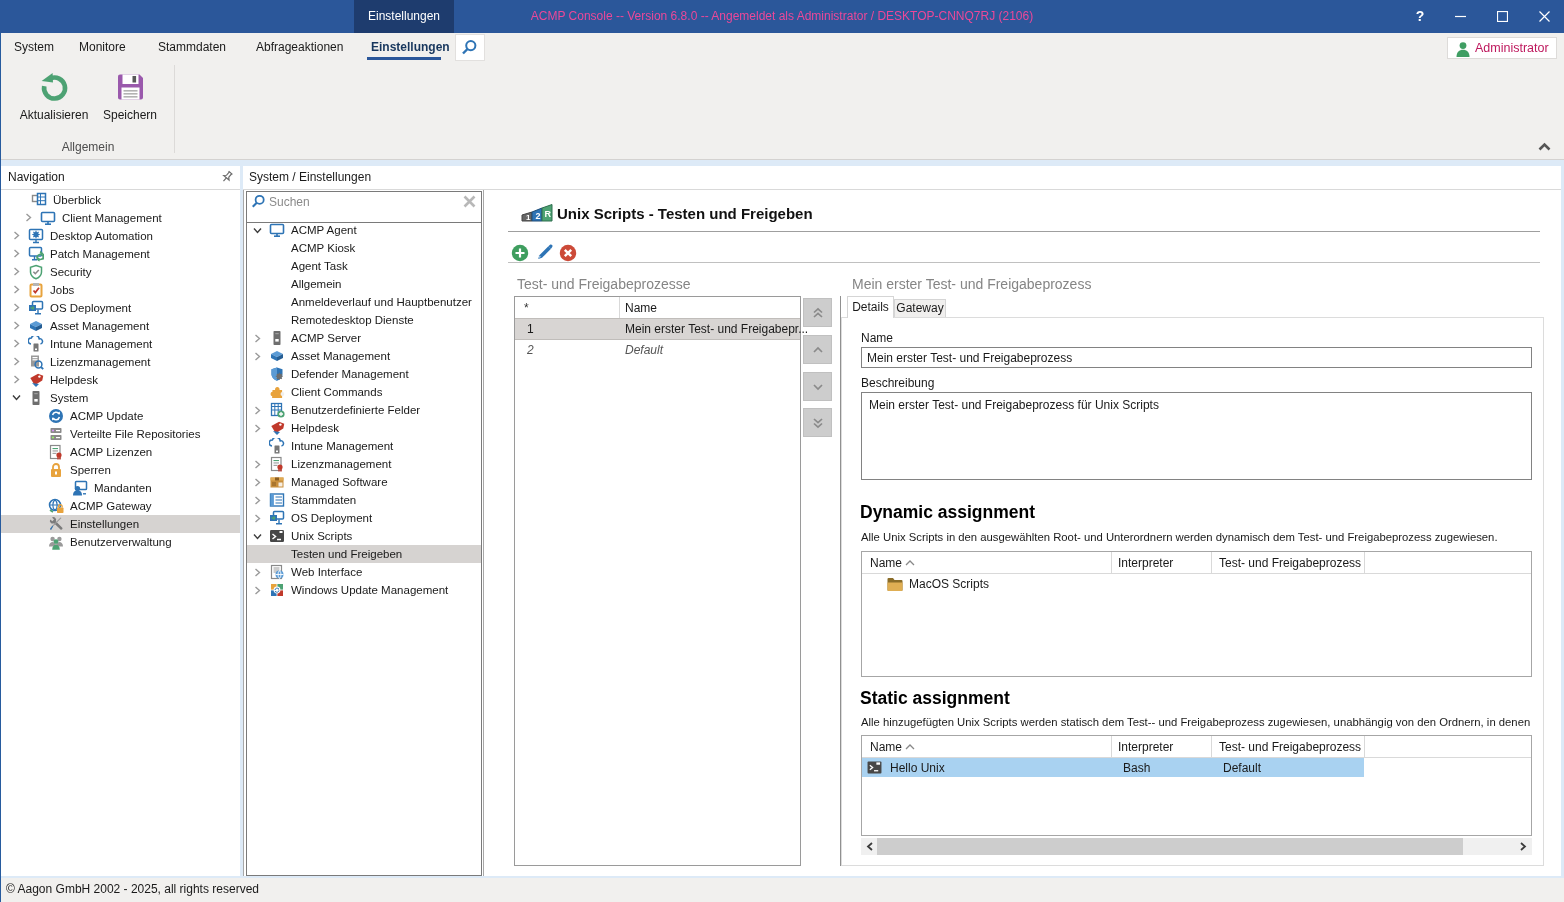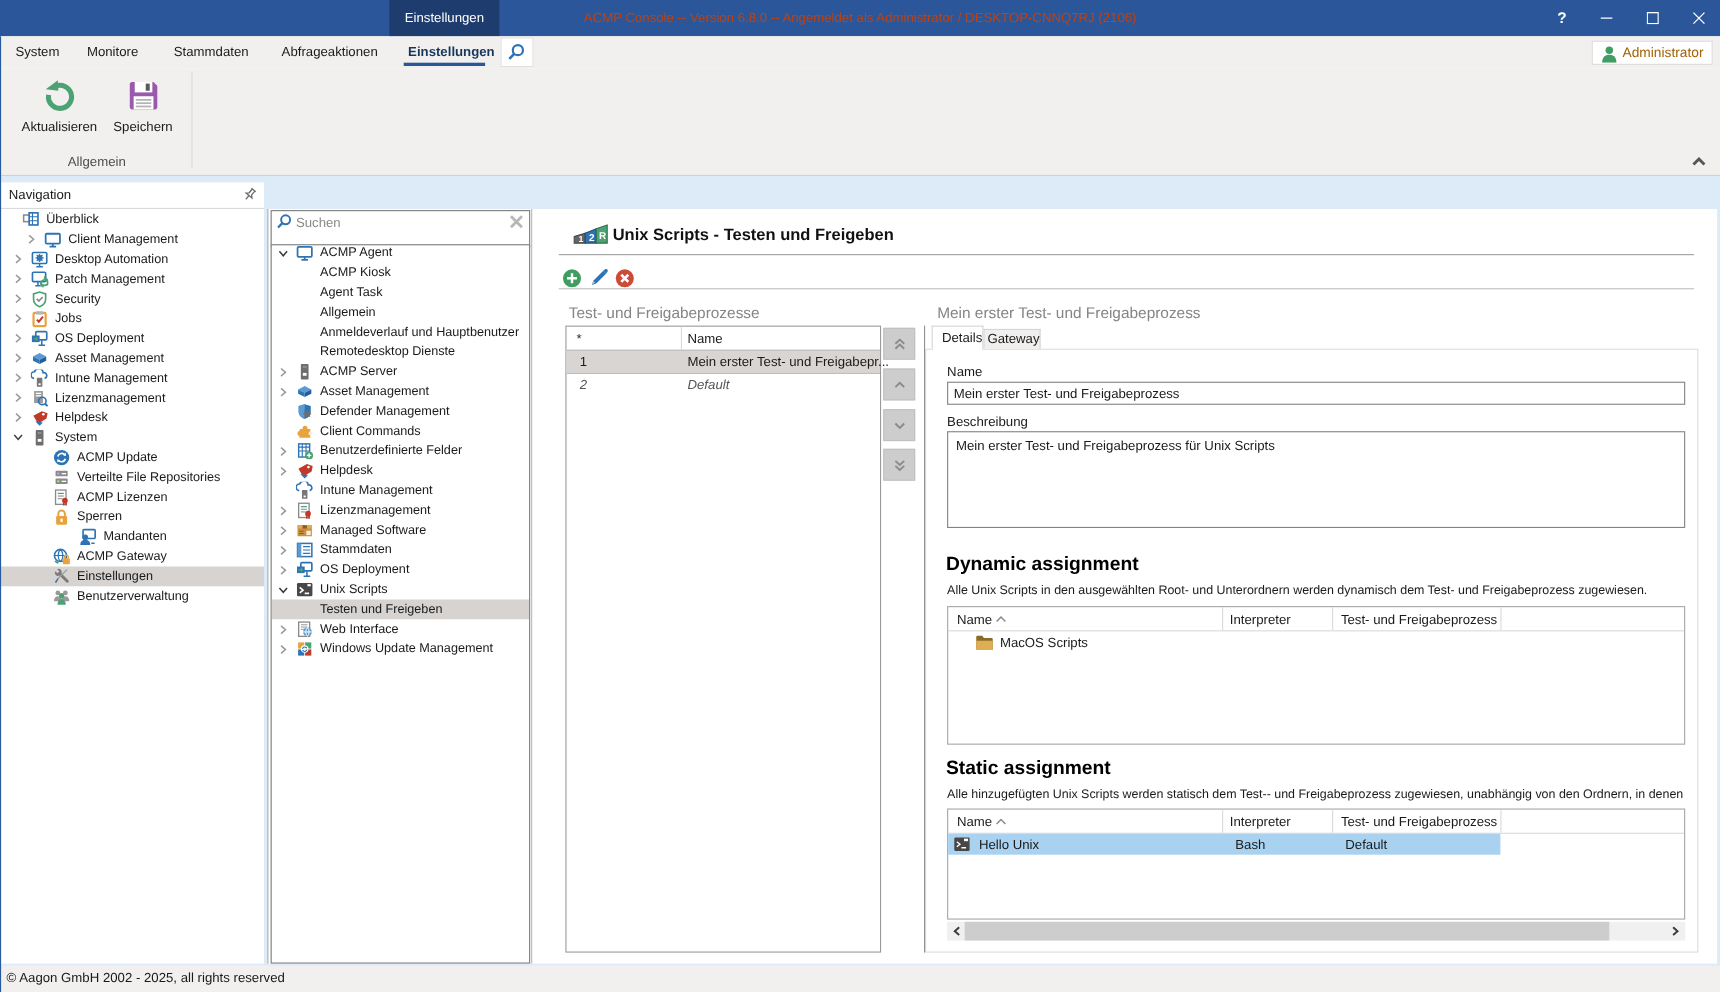--- a/index.html
+++ b/index.html
@@ -1,21 +1,21 @@
 <!DOCTYPE html>
 <html><head>
 <meta charset="utf-8">
 <style>
 html,body{margin:0;padding:0}
 #app{position:relative;width:1564px;height:902px;font-family:"Liberation Sans",sans-serif;font-size:12px;color:#1a1a1a;background:#fff;overflow:hidden}
 .abs{position:absolute}
 
 #titlebar{position:absolute;left:0;top:0;width:1564px;height:33px;background:#2b579a}
 #tbtab{position:absolute;left:354px;top:0;width:100px;height:33px;background:#1e3c6e;color:#fff;text-align:center;line-height:33px}
-#tbtitle{position:absolute;left:0;top:0;width:1564px;height:33px;color:#c2410c;text-align:center;line-height:33px}
+#tbtitle{position:absolute;left:0;top:0;width:1564px;height:33px;color:#ec4899;text-align:center;line-height:33px}
 .winbtn{position:absolute;top:0;height:33px;width:30px;color:#fff;text-align:center;line-height:33px;font-size:13px}
 
 #menubar{position:absolute;left:0;top:33px;width:1564px;height:29px;background:#f1f0ee}
 .mi{position:absolute;top:33px;height:29px;line-height:29px;color:#1a1a1a}
 #miactive{font-weight:bold;color:#17365d}
 #miline{position:absolute;left:367px;top:57px;width:74px;height:3px;background:#2b579a}
 #searchbtn{position:absolute;left:455px;top:34px;width:30px;height:27px;background:#fff;border:1px solid #e2e0de;box-sizing:border-box}
 
 #ribbon{position:absolute;left:0;top:62px;width:1564px;height:98px;background:#f1f0ee;border-bottom:1px solid #d4d2d0;box-sizing:border-box}
 .riblabel{position:absolute;top:46px;width:120px;text-align:center;color:#1a1a1a}
@@ -30,21 +30,21 @@
 
 .trow{height:18px;display:flex;align-items:center;white-space:nowrap;font-size:11.5px}
 .chev{width:16px;flex:0 0 16px;display:flex;align-items:center;justify-content:flex-start}
 .ticon{width:16px;height:16px;flex:0 0 16px;margin-right:6px;position:relative}
 .sel{background:#d6d3d1}
 
 .gbox{position:absolute;background:#fff;border:1px solid #9a9a9a;box-sizing:border-box}
 .grayline{position:absolute;background:#a8a8a8}
 .updbtn{position:absolute;width:29px;height:29px;background:#cdcdcd;border:1px solid #c0c0c0;box-sizing:border-box;display:flex;align-items:center;justify-content:center}
 
-.tab{position:absolute;box-sizing:border-box;text-align:right}
+.tab{position:absolute;box-sizing:border-box;text-align:center}
 
 .field{position:absolute;background:#fff;border:1px solid #828282;box-sizing:border-box}
 .h2x{position:absolute;font-weight:bold;font-size:17.5px;color:#000}
 .grayhead{position:absolute;font-size:14px;color:#858585}
 #statusbar{position:absolute;left:0;top:878px;width:1564px;height:24px;background:#f1f0ee;line-height:23px;color:#1a1a1a}
 </style>
 </head>
 <body>
 <div id="app">
 
@@ -71,21 +71,21 @@
 <div id="miline"></div>
 <div id="searchbtn"><svg width="17" height="17" viewBox="0 0 17 17" style="margin:4px 0 0 5px">
         <circle cx="9.8" cy="6.6" r="4.6" fill="none" stroke="#2e74b5" stroke-width="2"></circle>
         <path d="M6.5 10 L2 14.5" stroke="#2e74b5" stroke-width="2.4"></path>
       </svg></div>
 <div style="position:absolute;left:1447px;top:37px;width:110px;height:22px;background:#fff;border:1px solid #dddbd9;box-sizing:border-box">
 <svg width="16" height="16" viewBox="0 0 16 16" style="margin:3px 0 0 7px">
         <circle cx="8" cy="4.6" r="3.4" fill="#3f9e63"></circle>
         <path d="M1.5 16 C1.5 10.8 4.3 8.8 8 8.8 C11.7 8.8 14.5 10.8 14.5 16 Z" fill="#3f9e63"></path>
       </svg>
-<span style="position:absolute;left:27px;top:3px;color:#a16207;font-size:12.5px">Administrator</span>
+<span style="position:absolute;left:27px;top:3px;color:#be185d;font-size:12.5px">Administrator</span>
 </div>
 
 <div id="ribbon"></div>
 <svg class="abs" style="left:40px;top:72px" width="29" height="30" viewBox="0 0 29 30">
  <path d="M 10.1 6.5 A 10.5 10.5 0 1 1 4.2 14.2" fill="none" stroke="#4da273" stroke-width="4.6"></path>
  <path d="M 12.6 0.9 L 13.0 10.6 L 1.6 9.1 Z" fill="#4da273"></path>
 </svg>
 <div class="riblabel" style="left:-6px;top:108px;position:absolute;width:120px;text-align:center">Aktualisieren</div>
 <svg class="abs" style="left:116px;top:72px" width="29" height="30" viewBox="0 0 29 29">
  <path d="M2 4 C2 2.9 2.9 2 4 2 L23.5 2 L27 5.5 L27 25 C27 26.1 26.1 27 25 27 L4 27 C2.9 27 2 26.1 2 25 Z" fill="#9a59ac"></path>
@@ -109,23 +109,24 @@
 <div class="whitepanel" style="left:484px;top:190px;width:1077px;height:686px"></div>
 <div id="navheader"><span style="margin-left:8px;line-height:23px">Navigation</span>
 <svg width="14" height="14" viewBox="0 0 14 14" style="position:absolute;right:6px;top:4px">
         <g stroke="#6c6c6c" stroke-width="1.2" fill="none" transform="rotate(40 7 7)">
           <path d="M4.5 1.5 L9.5 1.5"></path>
           <path d="M5.5 1.5 L5.5 6 L3.5 8 L10.5 8 L8.5 6 L8.5 1.5"></path>
           <path d="M7 8 L7 12.5"></path>
         </g>
       </svg>
 </div>
+<div id="crumbheader"><span style="margin-left:6px">System / Einstellungen</span></div>
 
 <div class="abs" style="left:0;top:190.5px;width:240px">
-<div class="trow" style="padding-left:4px">
+<div class="trow" style="padding-left:15px">
         <span class="chev"></span>
         <span class="ticon"><svg width="16" height="16" viewBox="0 0 16 16">
             <rect x="1.5" y="3.5" width="7" height="6" fill="none" stroke="#8a8a8a" stroke-width="1.4"></rect>
             <rect x="6.5" y="1.5" width="8" height="11" fill="#fff" stroke="#2e74b5" stroke-width="1.5"></rect>
             <path d="M6.5 5 H14.5 M9.5 1.5 V12.5 M6.5 8.7 H14.5" stroke="#2e74b5" stroke-width="1"></path>
           </svg></span>
         <span>Überblick</span>
       </div>
 <div class="trow" style="padding-left:24px">
         <span class="chev">

